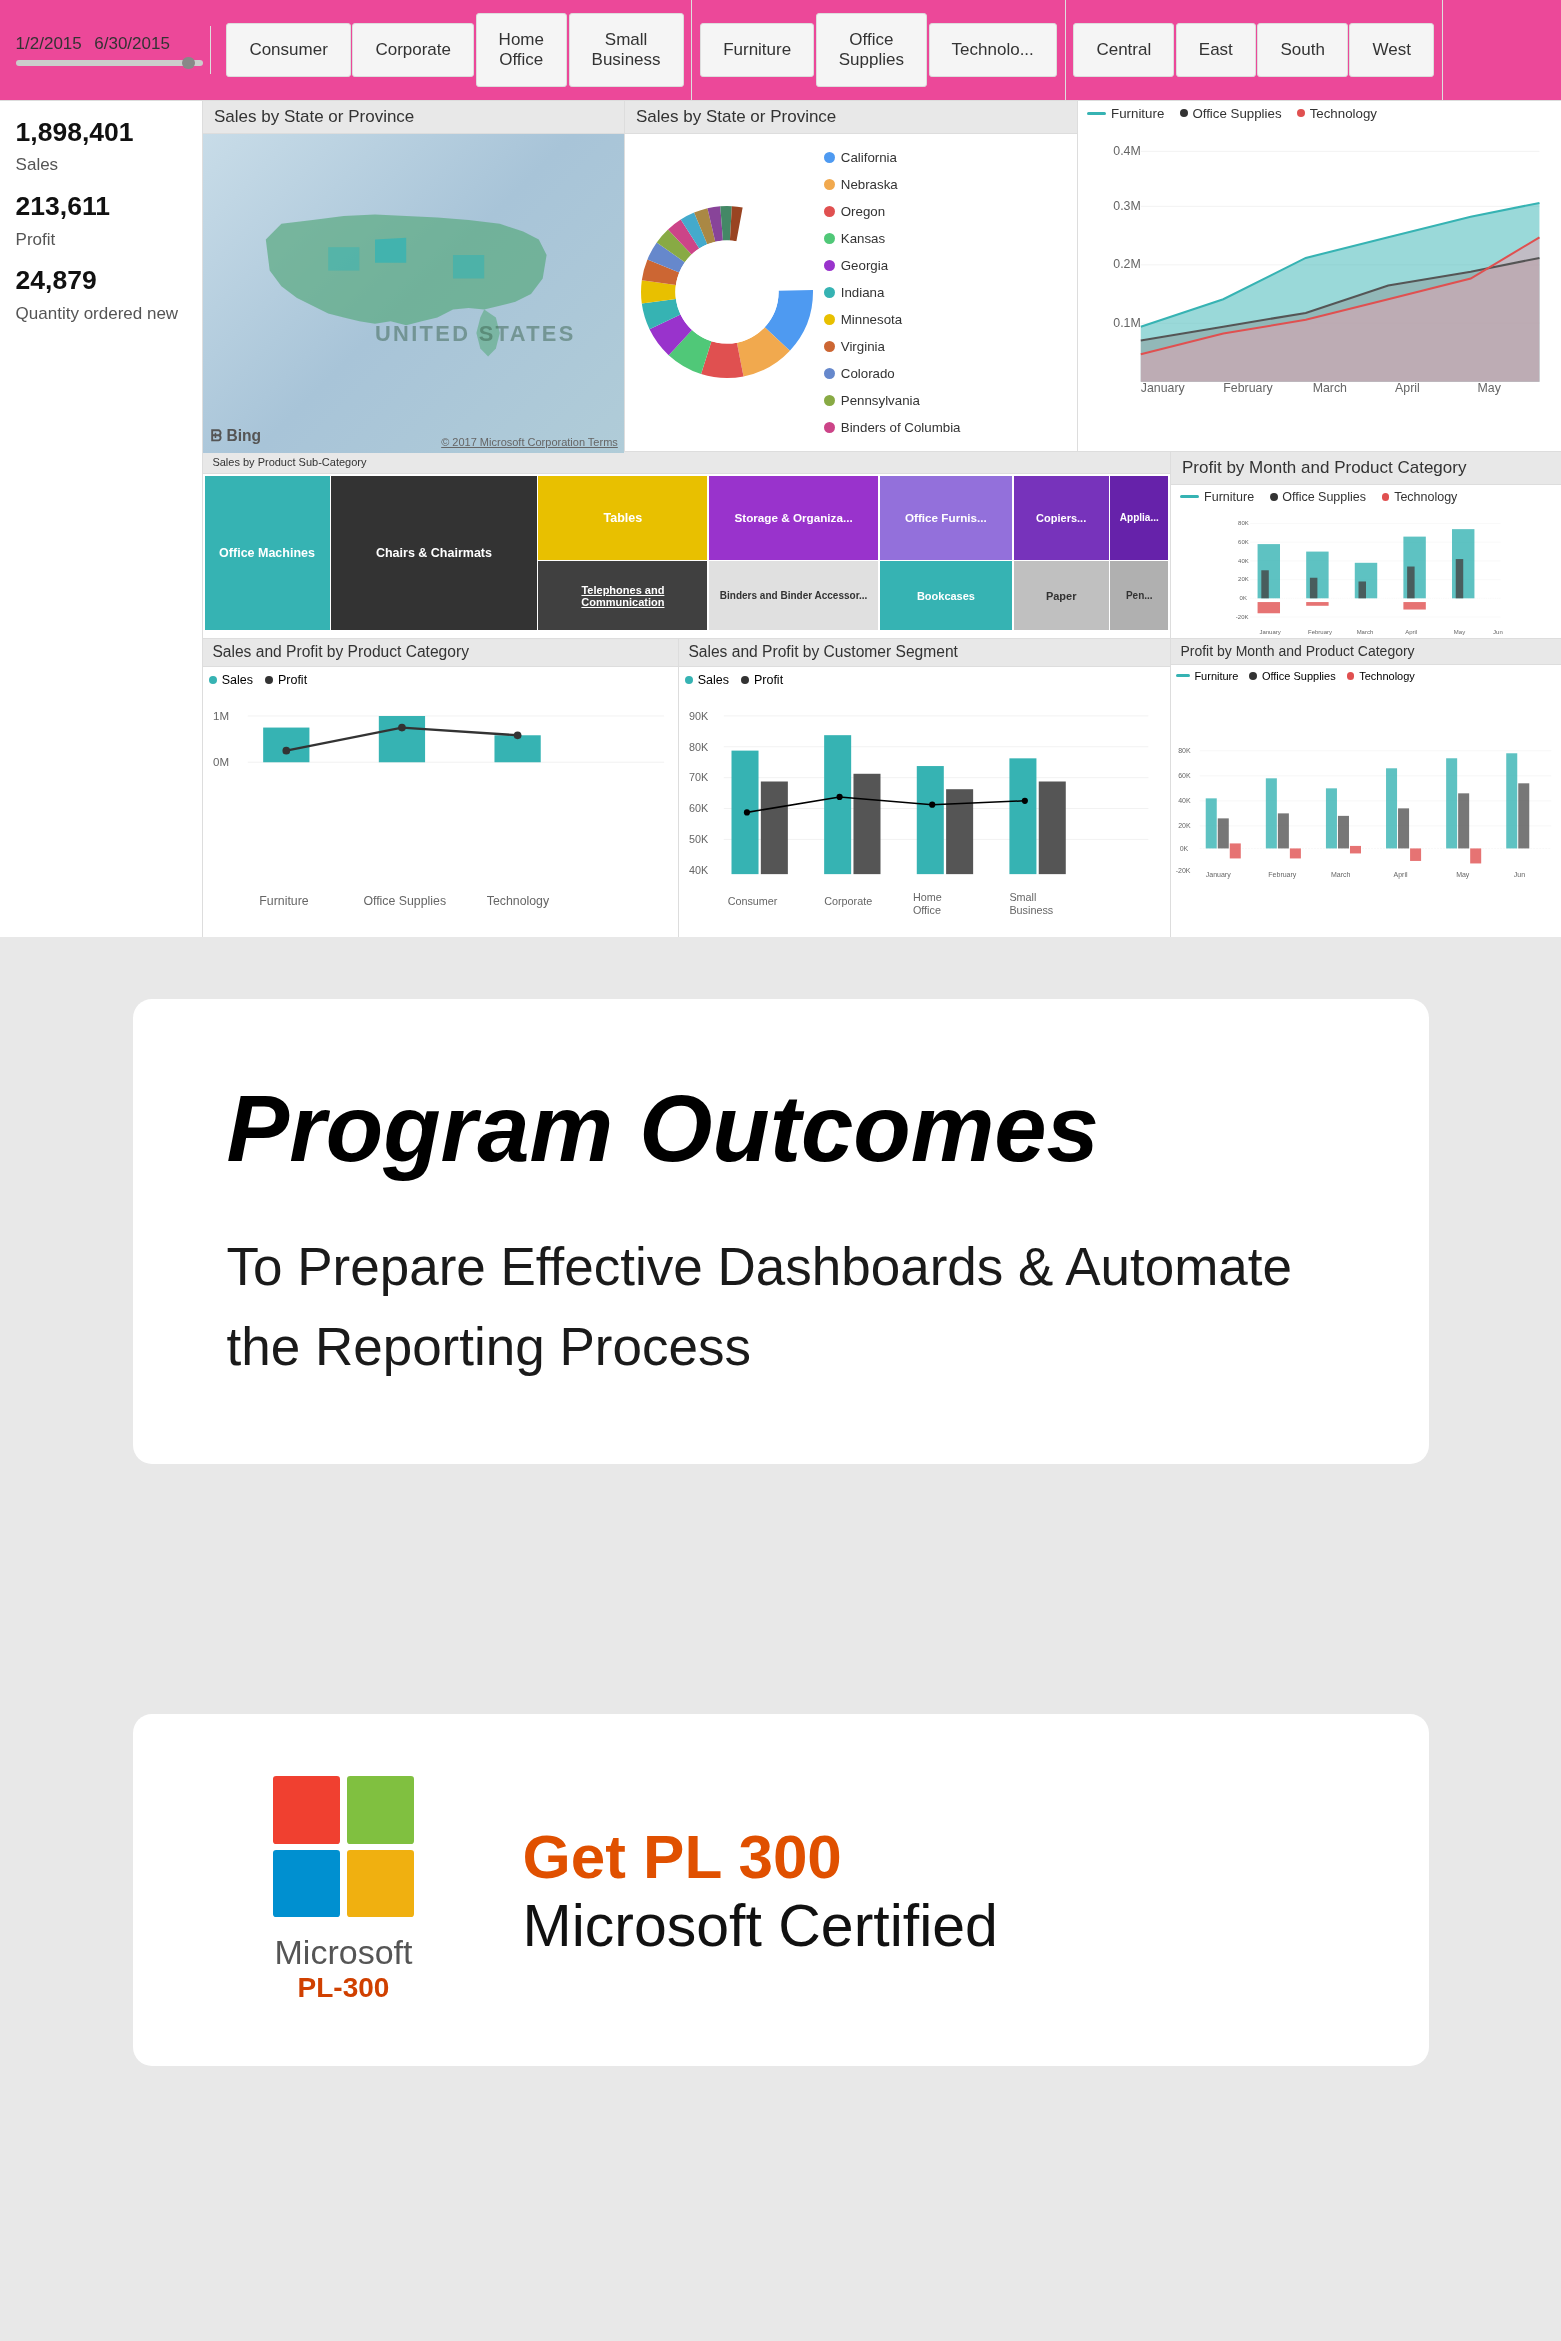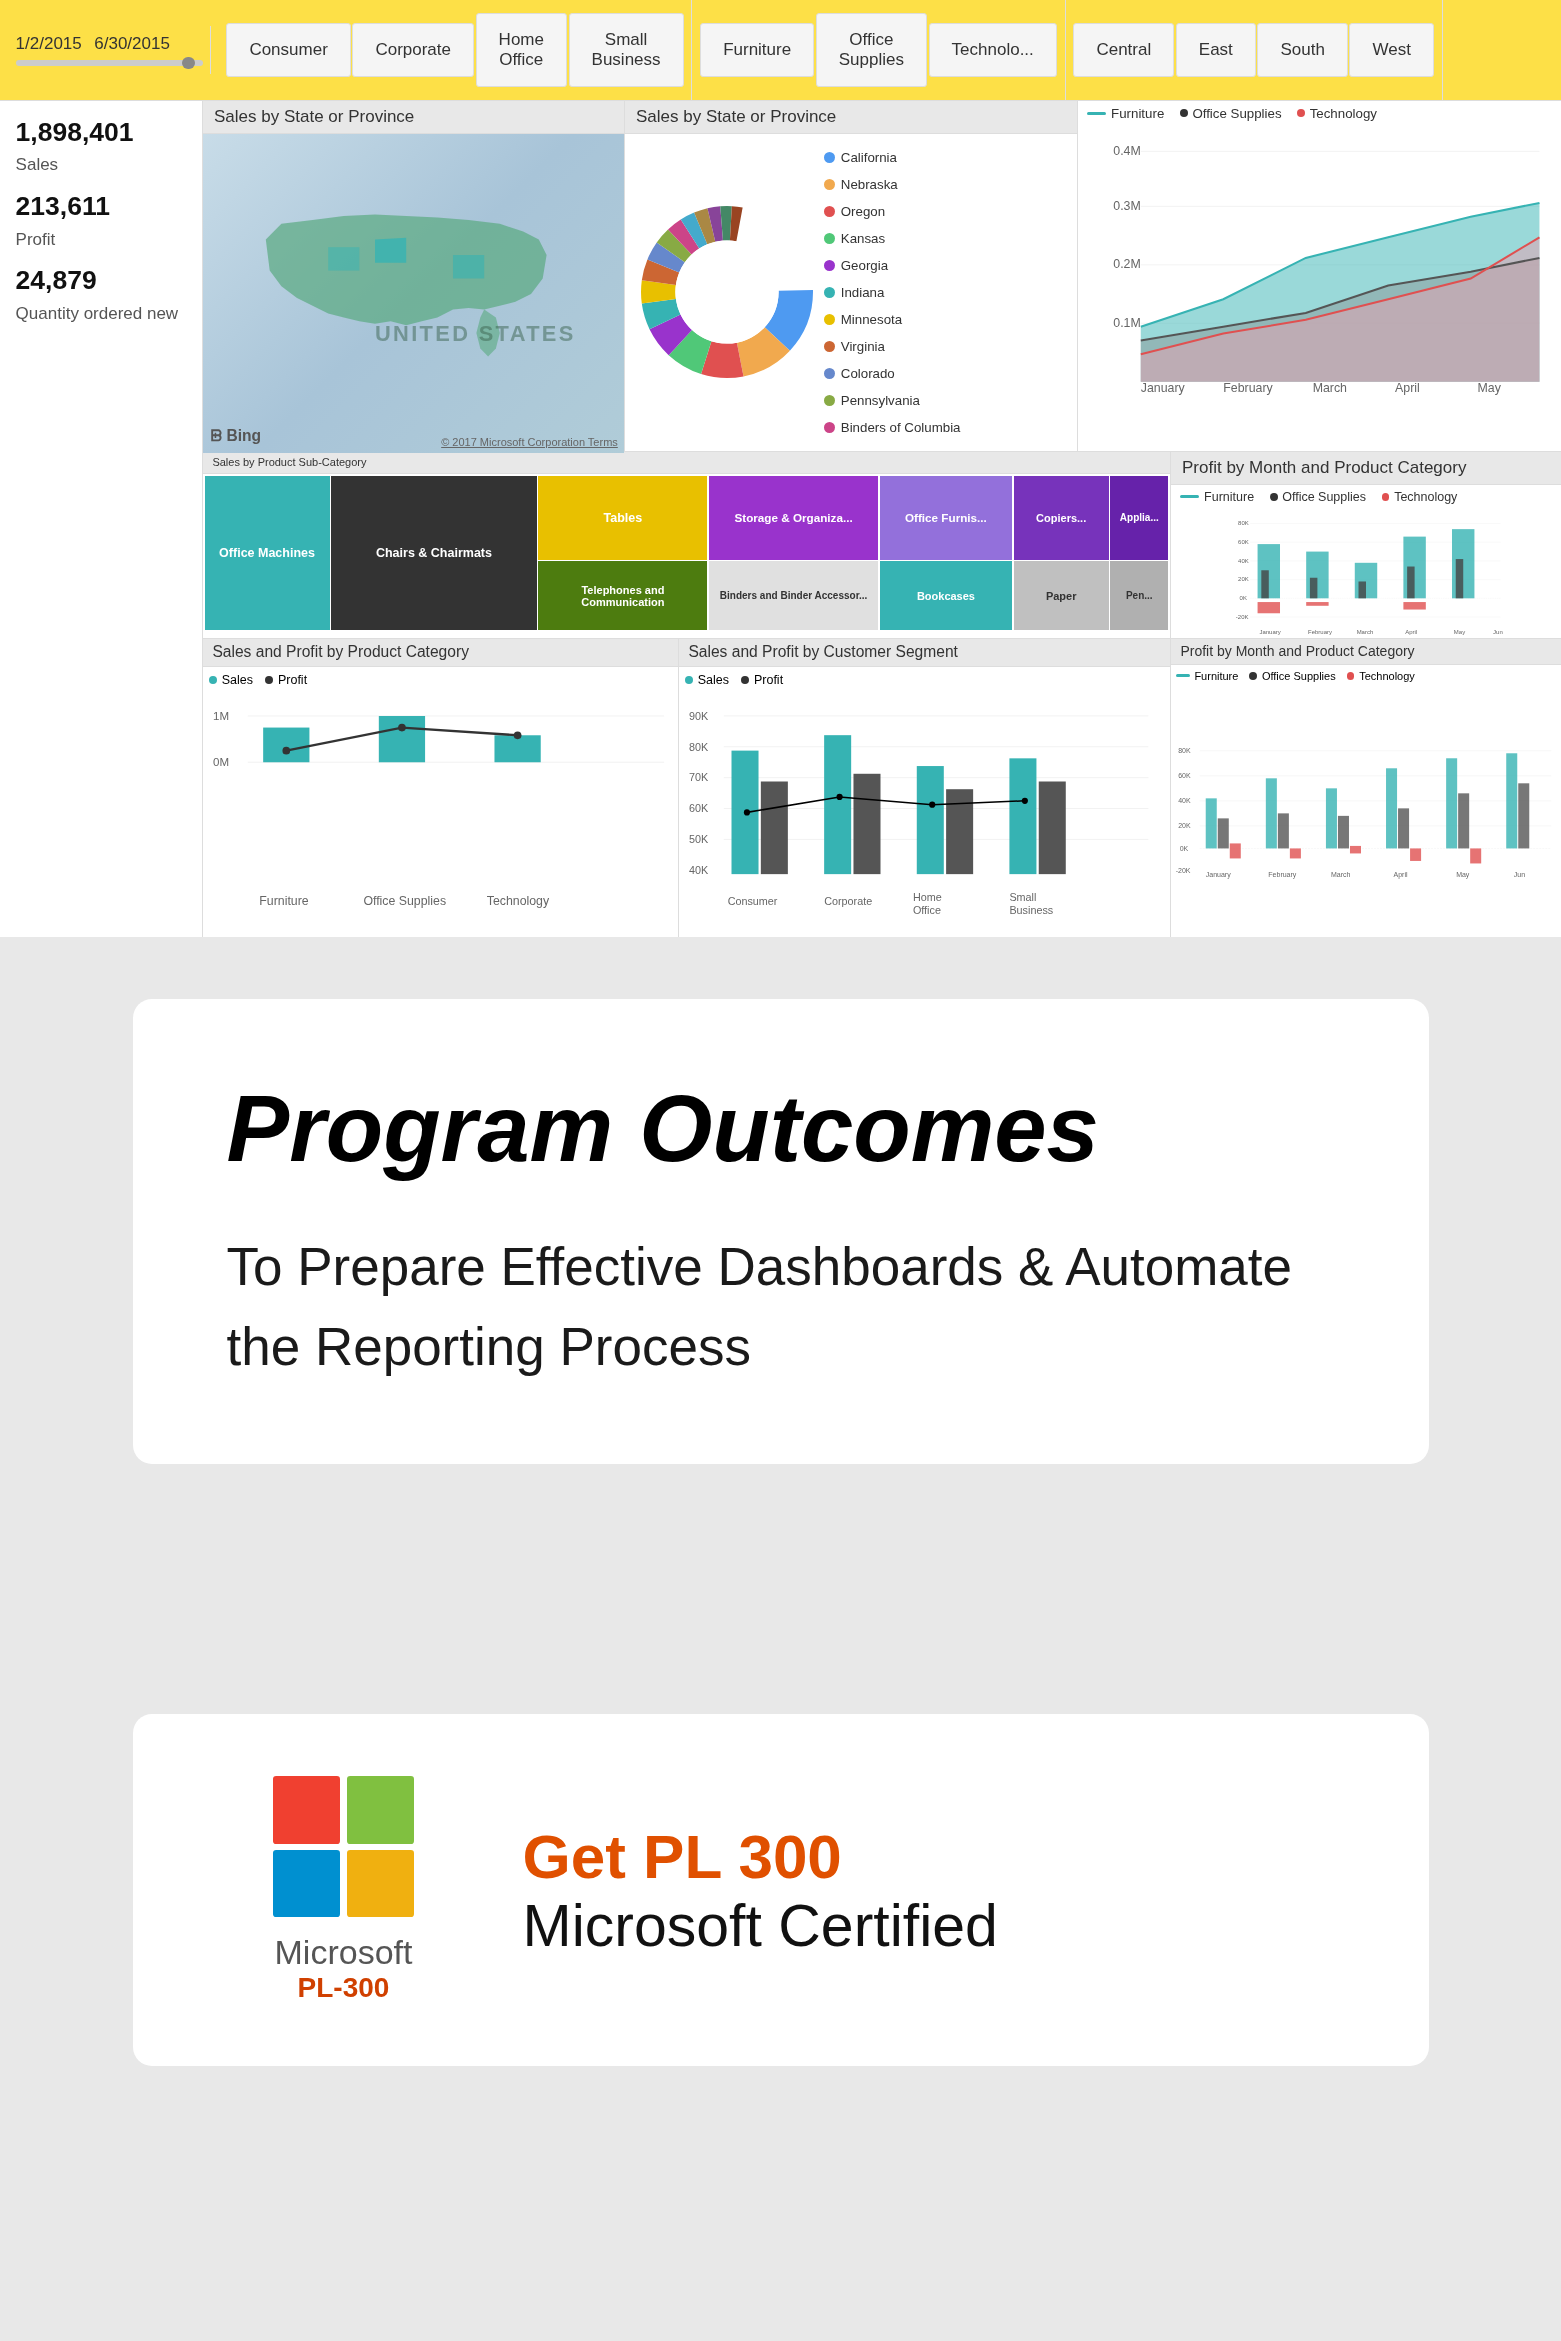--- a/index.html
+++ b/index.html
@@ -18,21 +18,21 @@
       background: #f0f0f0;
       position: relative;
       overflow: hidden;
     }
 
     
     .filter-bar {
       display: flex;
       align-items: center;
       height: 101px;
-      background: #fde047;
+      background: #ec4899;
       border-bottom: 0.8px solid #ddd;
       padding: 0 7.8px;
     }
 
     .date-filter {
       display: flex;
       flex-direction: column;
       width: 203px;
       padding: 7.8px;
       font-size: 19px;
@@ -574,21 +574,21 @@
           <div style="display:flex;height:calc(100% - 28px);gap:1.6px;padding:1.6px;overflow:hidden;">
 
             <div style="display:flex;flex-direction:column;gap:1.6px;width:133px;">
               <div class="treemap-cell" style="background:#36b3b3;height:100%;font-size:12.5px;">Office Machines</div>
             </div>
             <div style="display:flex;flex-direction:column;gap:1.6px;width:219px;">
               <div class="treemap-cell" style="background:#333;height:100%;font-size:12.5px;">Chairs &amp; Chairmats</div>
             </div>
             <div style="display:flex;flex-direction:column;gap:1.6px;width:180px;">
               <div class="treemap-cell" style="background:#e8c000;height:55%;font-size:12.5px;">Tables</div>
-              <div class="treemap-cell" style="background:#4d7c0f;height:45%;font-size:11px;">Telephones and Communication</div>
+              <div class="treemap-cell" style="background:#404040;height:45%;font-size:11px;text-decoration:underline;">Telephones and Communication</div>
             </div>
             <div style="display:flex;flex-direction:column;gap:1.6px;width:180px;">
               <div class="treemap-cell" style="background:#9933cc;height:55%;font-size:11.7px;">Storage &amp; Organiza...</div>
               <div class="treemap-cell" style="background:#e0e0e0;height:45%;font-size:10px;color:#333;">Binders and Binder Accessor...</div>
             </div>
             <div style="display:flex;flex-direction:column;gap:1.6px;width:141px;">
               <div class="treemap-cell" style="background:#9370db;height:55%;font-size:11.7px;">Office Furnis...</div>
               <div class="treemap-cell" style="background:#36b3b3;height:45%;font-size:11px;">Bookcases</div>
             </div>
             <div style="display:flex;flex-direction:column;gap:1.6px;width:101px;">

